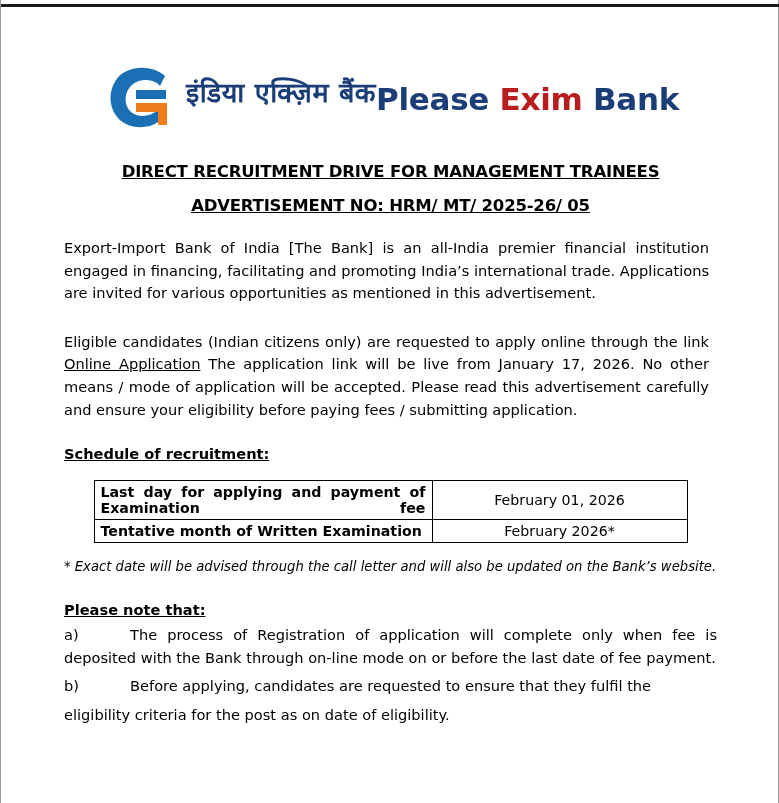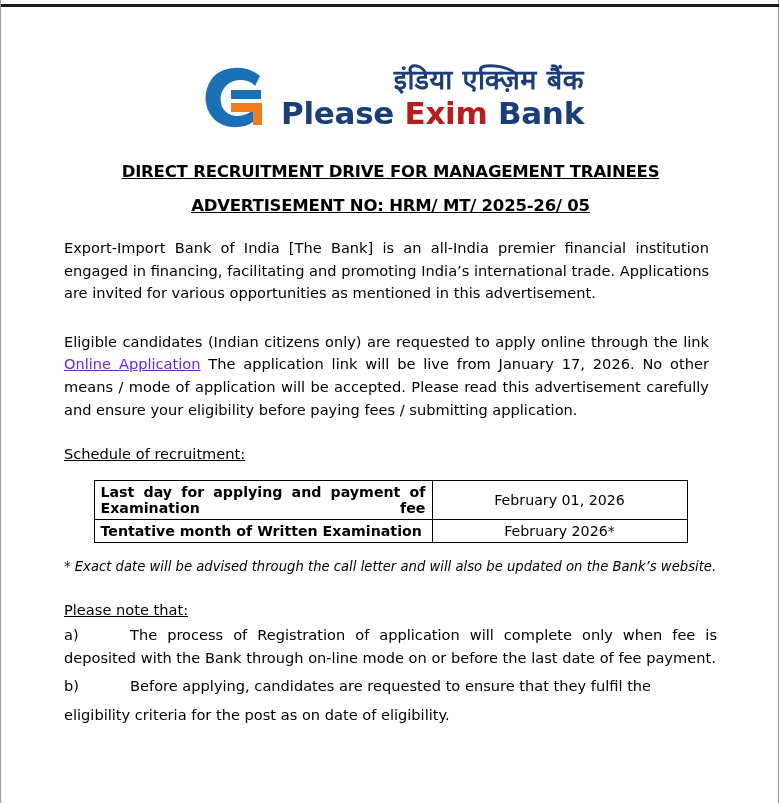--- a/index.html
+++ b/index.html
@@ -53,23 +53,22 @@
     gap: 10px;
   }
   .logo-mark {
     position: relative;
     width: 74px;
     height: 74px;
     flex: 0 0 auto;
   }
   .logo-text-block {
     display: flex;
-    flex-direction: column;
+    flex-direction: row;
     line-height: 1;
-    align-items: flex-end;
   }
   .logo-hindi {
     font-family: "DejaVu Sans", sans-serif;
     font-size: 27px;
     font-weight: bold;
     color: #1b3e78;
     letter-spacing: 0.5px;
   }
   .logo-en {
     font-family: "DejaVu Sans", sans-serif;
@@ -102,26 +101,26 @@
   p.body-text {
     font-size: 14.6px;
     line-height: 1.55;
     text-align: justify;
     margin: 22px 8px 0 0;
   }
   p.body-text.tight {
     margin-top: 26px;
   }
   a.inline-link {
-    color: #6d28d9;
+    color: #000000;
     text-decoration: underline;
   }
   h3.section-head {
     font-size: 14.6px;
-    font-weight: normal;
+    font-weight: bold;
     text-decoration: underline;
     margin: 24px 0 0 0;
   }
   
   .sched-table {
     margin: 18px auto 0 auto;
     border-collapse: collapse;
     width: 594px;
     table-layout: fixed;
   }

